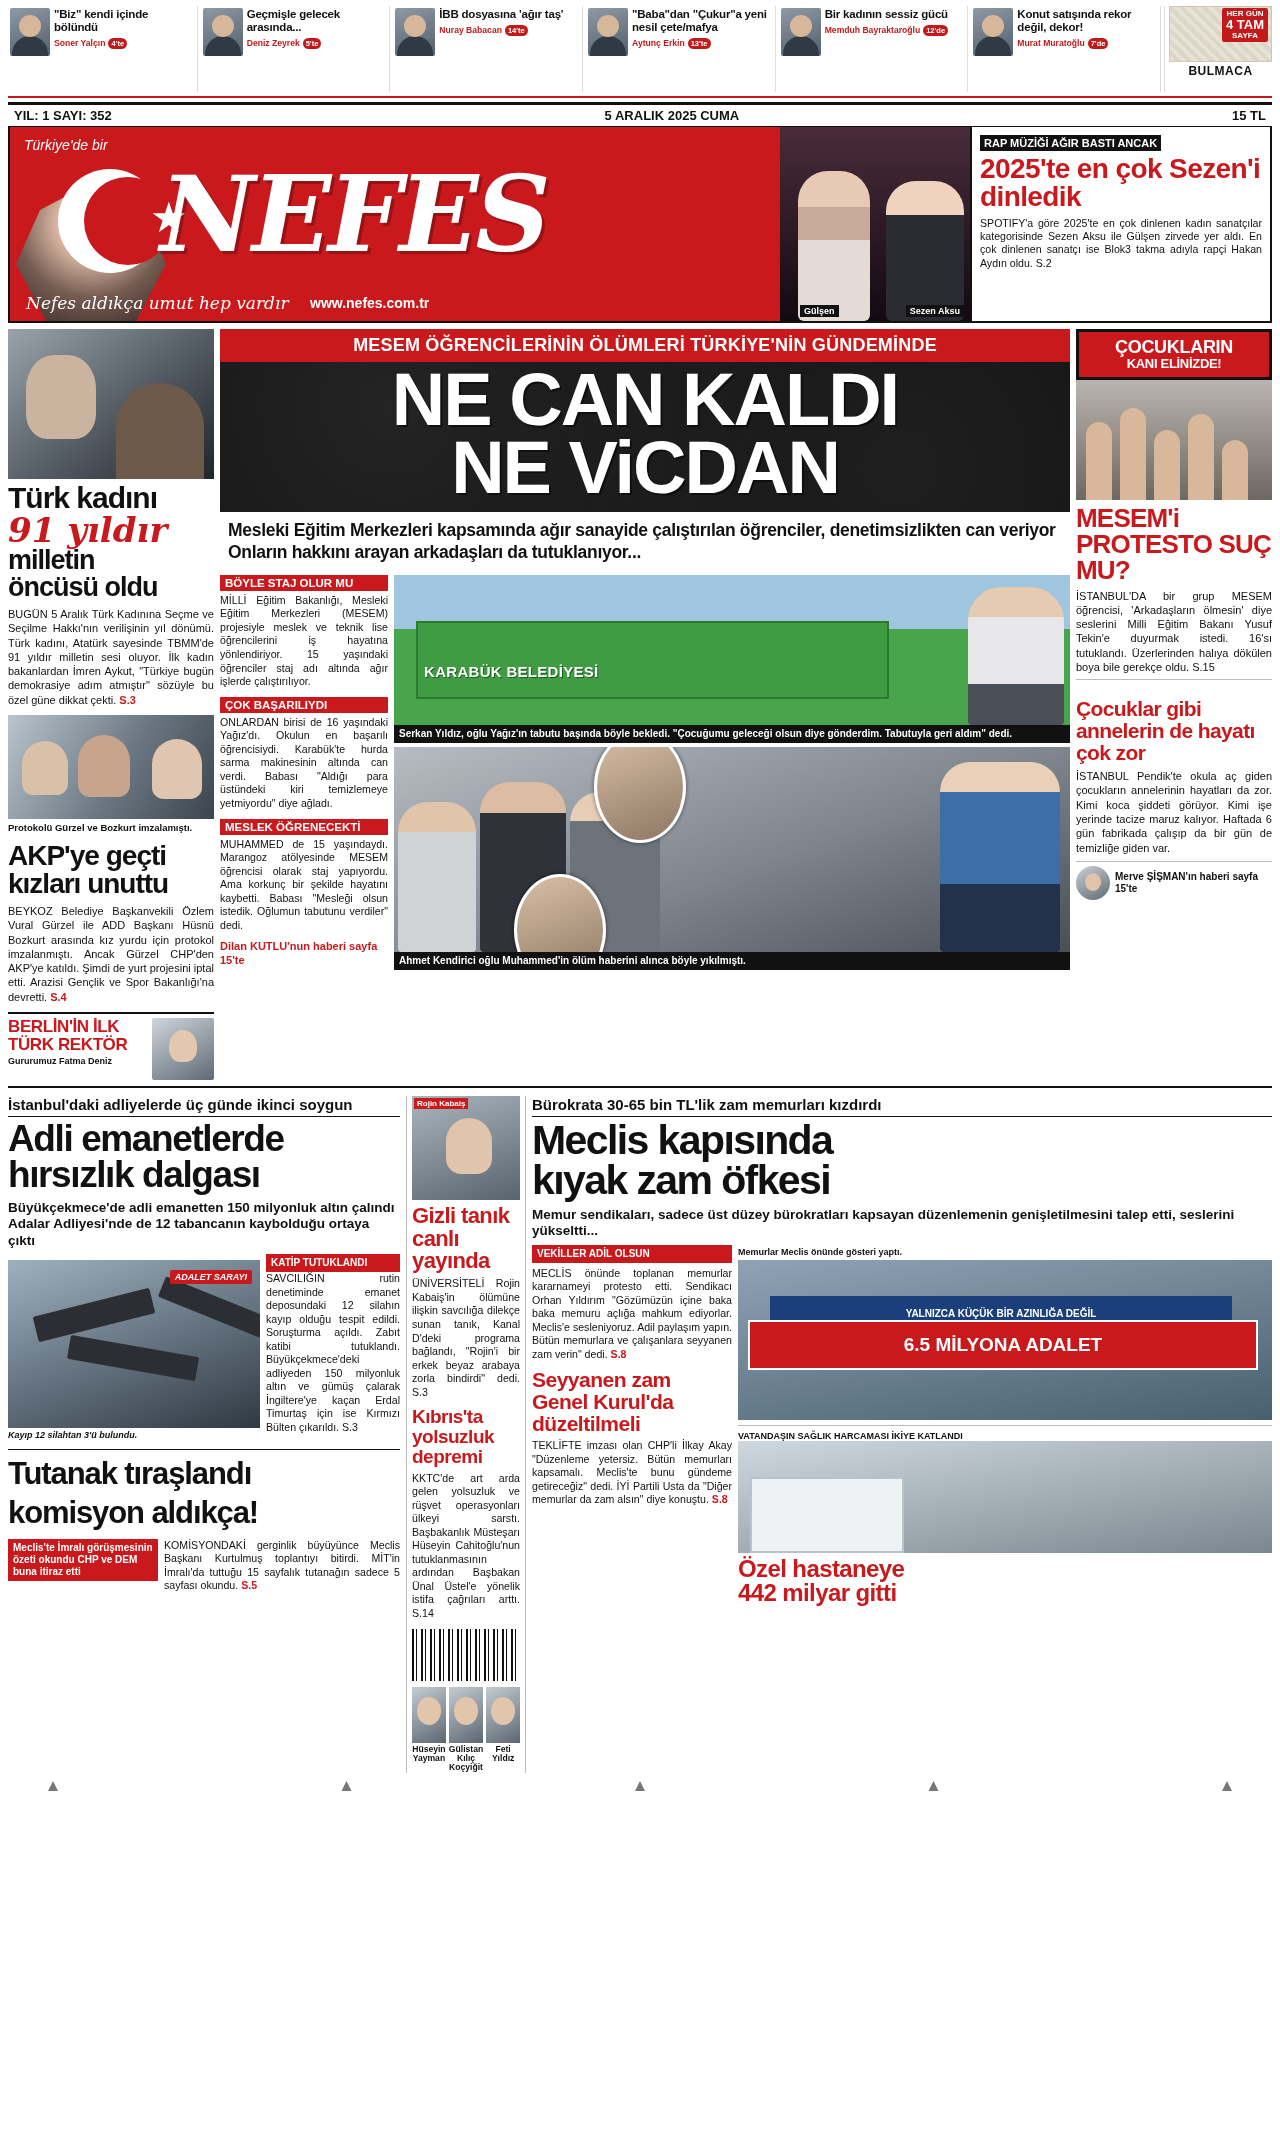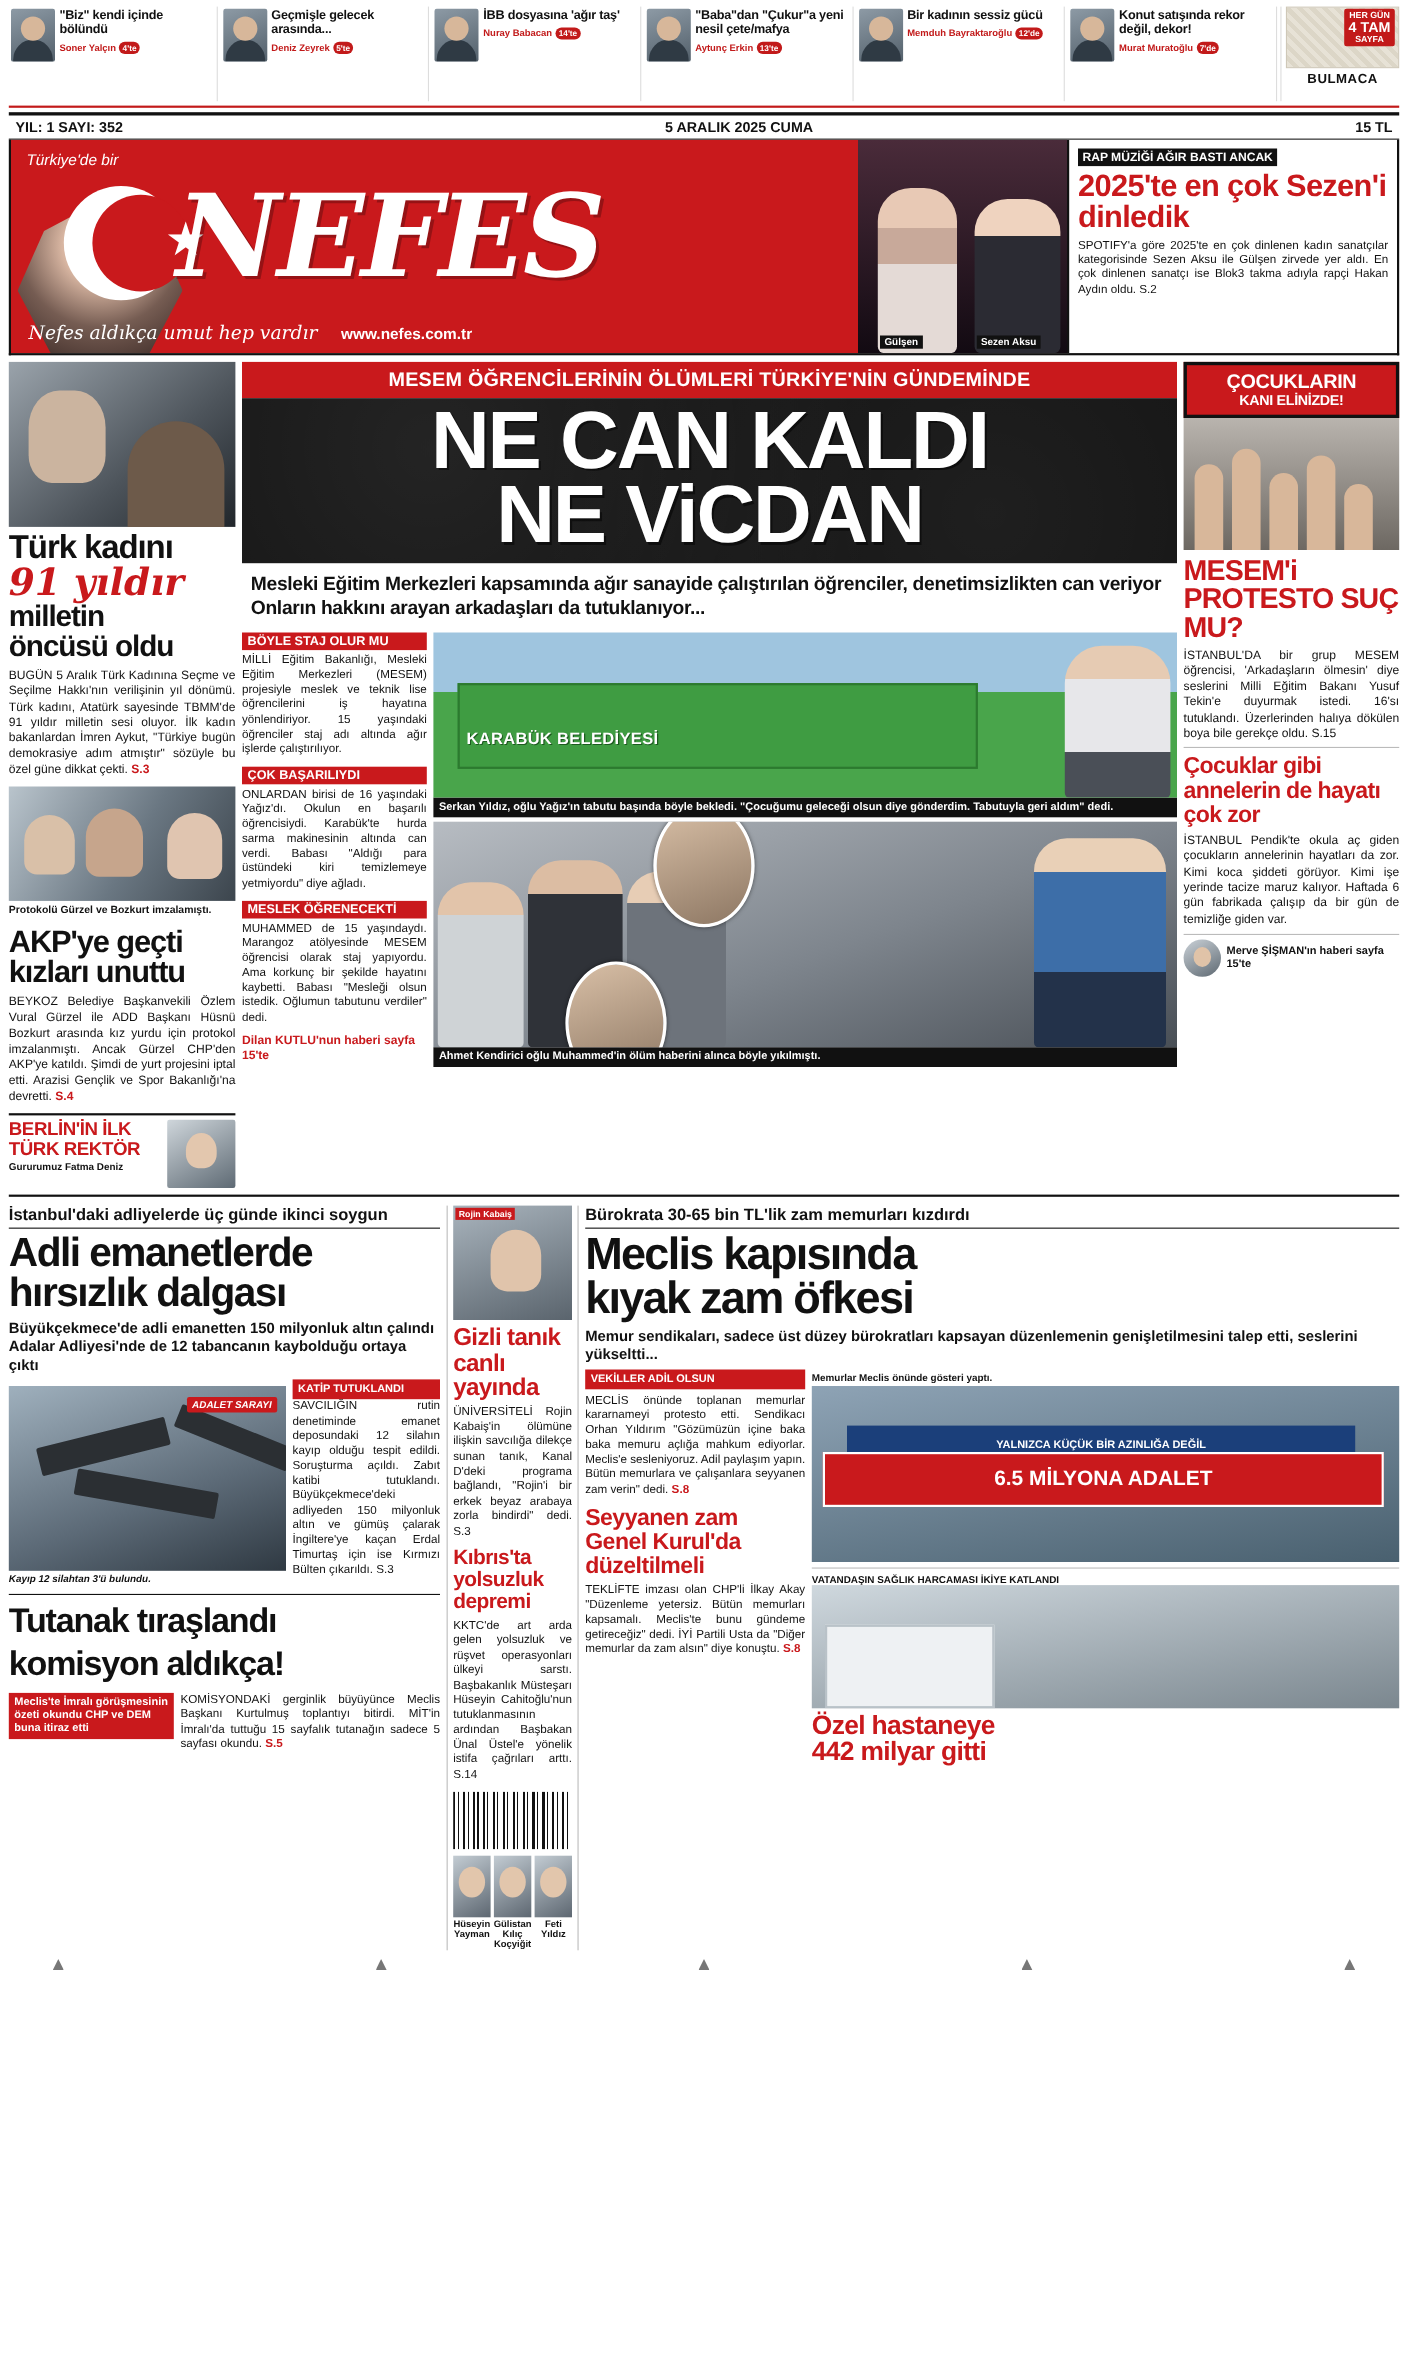--- a/index.html
+++ b/index.html
@@ -510,21 +510,21 @@
     line-height: 1.0;
     letter-spacing: -.8px;
     margin-top: 5px;
   }
   .cocuklar-head {
     font-size: 21px;
     font-weight: bold;
     color: #c9191c;
     line-height: 1.03;
     letter-spacing: -.6px;
-    margin-top: 6px;
+    margin-top: 18px;
   }
   .byline-row {
     display: flex;
     align-items: center;
     gap: 5px;
     margin-top: 6px;
     border-top: 1px solid #bbb;
     padding-top: 4px;
   }
   .byline-photo {
@@ -760,21 +760,21 @@
       <div class="crescent"></div>
       <div class="star">★</div>
       <div class="nefes-logo">NEFES</div>
       <div class="mast-slogan">Nefes aldıkça umut hep vardır</div>
       <div class="mast-web">www.nefes.com.tr</div>
     </div>
     <div class="mast-photo">
       <div class="singer"></div>
       <div class="singer2"></div>
       <div class="cap-dark" style="left:20px;">Gülşen</div>
-      <div class="cap-dark" style="right:24px;">Sezen Aksu</div>
+      <div class="cap-dark" style="right:6px;">Sezen Aksu</div>
     </div>
     <div class="mast-right">
       <span class="rap-kicker">RAP MÜZİĞİ AĞIR BASTI ANCAK</span>
       <div class="rap-head">2025'te en çok Sezen'i dinledik</div>
       <div class="rap-body">SPOTIFY'a göre 2025'te en çok dinlenen kadın sanatçılar kategorisinde Sezen Aksu ile Gülşen zirvede yer aldı. En çok dinlenen sanatçı ise Blok3 takma adıyla rapçi Hakan Aydın oldu. S.2</div>
     </div>
   </div>
 
   <div class="mainrow">
 

